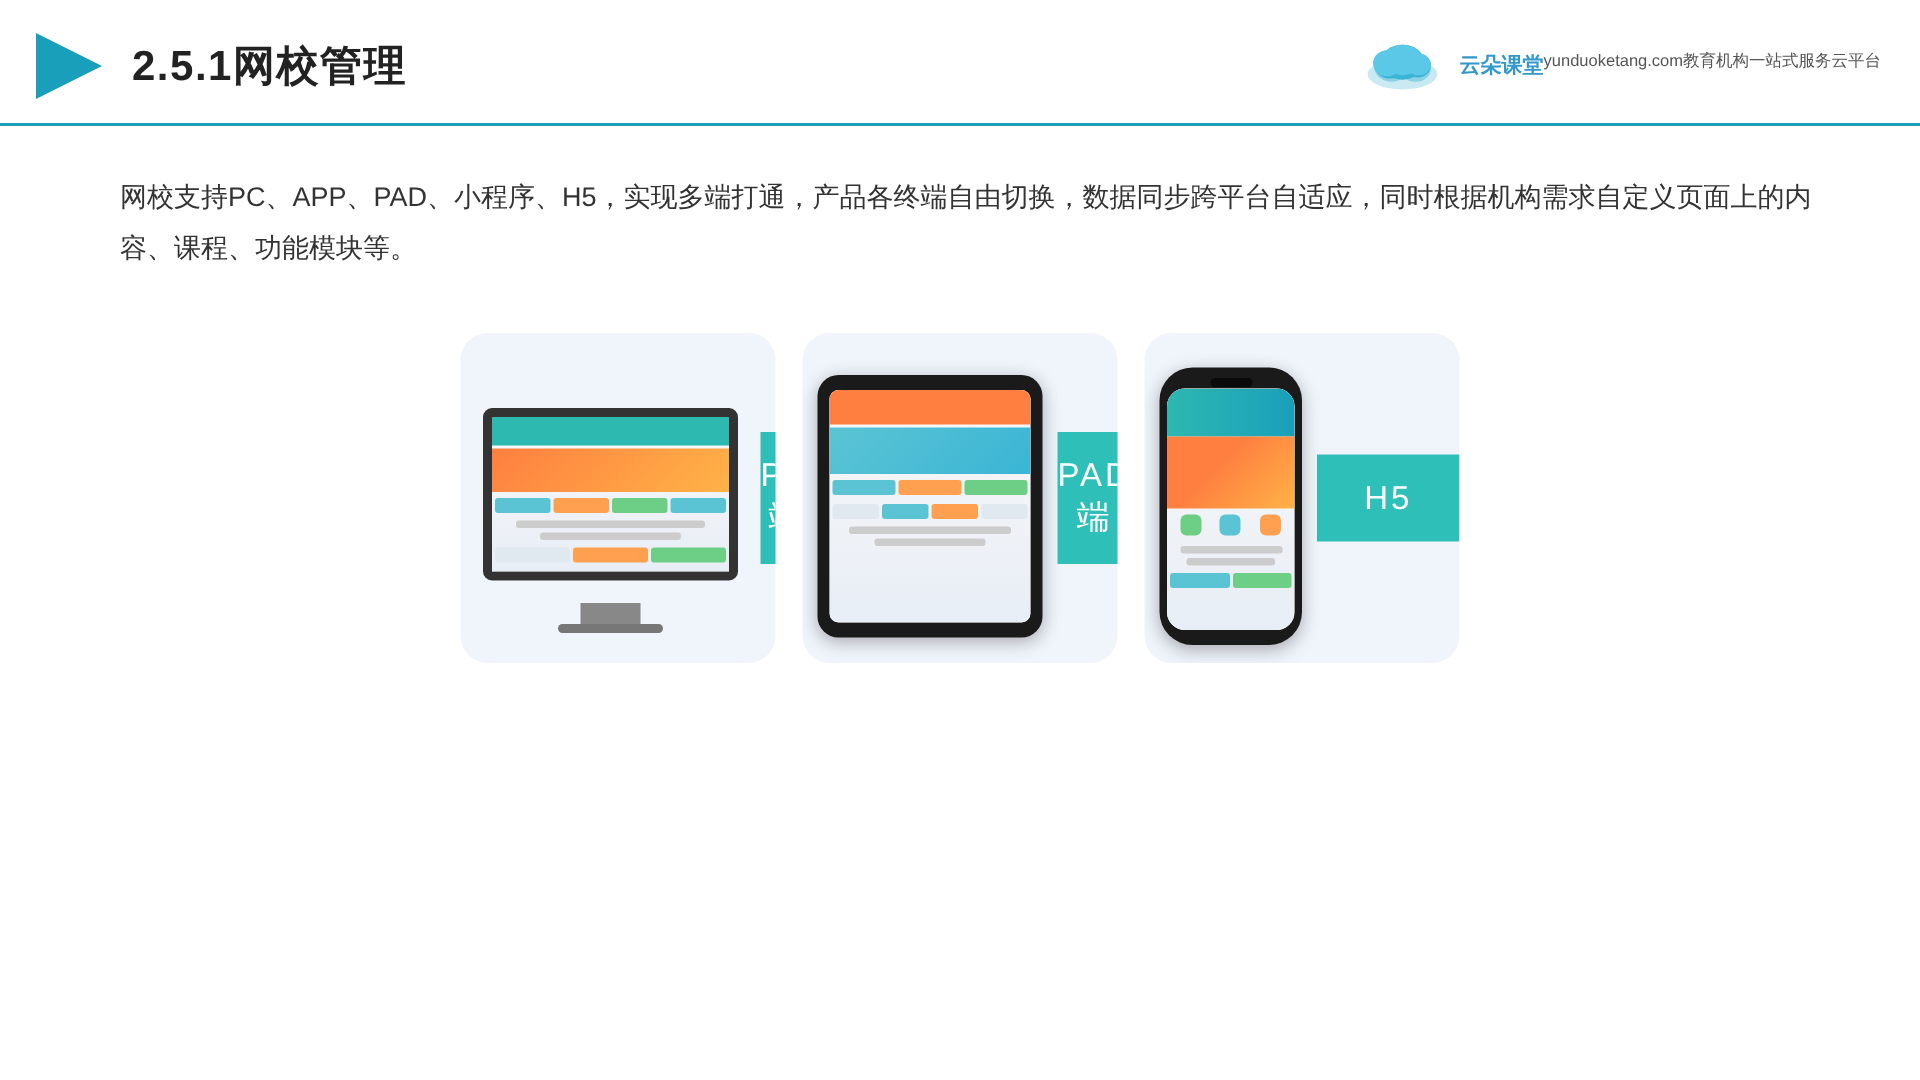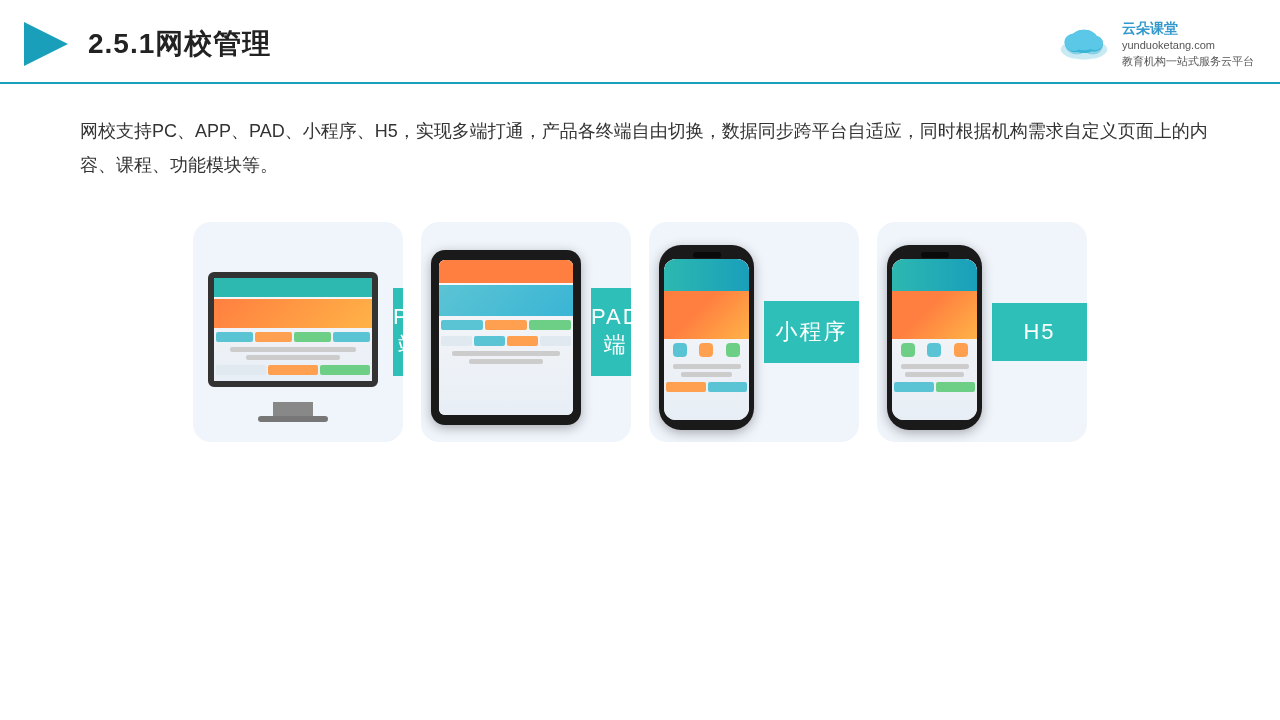--- a/index.html
+++ b/index.html
@@ -39,21 +39,21 @@
       display: flex;
       align-items: center;
       gap: 8px;
     }
     .logo-cloud {
       width: 60px;
       height: 40px;
     }
     .logo-text {
       display: flex;
-      flex-direction: column;
+      flex-direction: row;
       font-size: 11px;
       color: #555;
       line-height: 1.4;
     }
     .logo-name {
       font-size: 14px;
       color: #3399cc;
       font-weight: bold;
     }
 
@@ -382,44 +382,20 @@
             </div>
             <div class="screen-text-line"></div>
             <div class="screen-text-line" style="width:55%"></div>
           </div>
         </div>
       </div>
     </div>
     <div class="card-label">PAD端</div>
   </div>
 
-  <div class="card">
-    <div class="card-image-area">
-      <div class="phone-notch">
-        <div class="phone-notch-screen">
-          <div class="screen-content">
-            <div class="app-header-bar"></div>
-            <div class="app-banner"></div>
-            <div class="app-icons-row">
-              <div class="app-icon-dot t"></div>
-              <div class="app-icon-dot o"></div>
-              <div class="app-icon-dot g"></div>
-            </div>
-            <div class="screen-text-line"></div>
-            <div class="screen-text-line" style="width:60%"></div>
-            <div class="screen-row">
-              <div class="screen-block orange"></div>
-              <div class="screen-block blue"></div>
-            </div>
-          </div>
-        </div>
-      </div>
-    </div>
-    <div class="card-label">小程序</div>
-  </div>
 
   <div class="card">
     <div class="card-image-area">
       <div class="phone-notch">
         <div class="phone-notch-screen">
           <div class="screen-content">
             <div class="app-header-bar"></div>
             <div class="app-banner"></div>
             <div class="app-icons-row">
               <div class="app-icon-dot g"></div>

